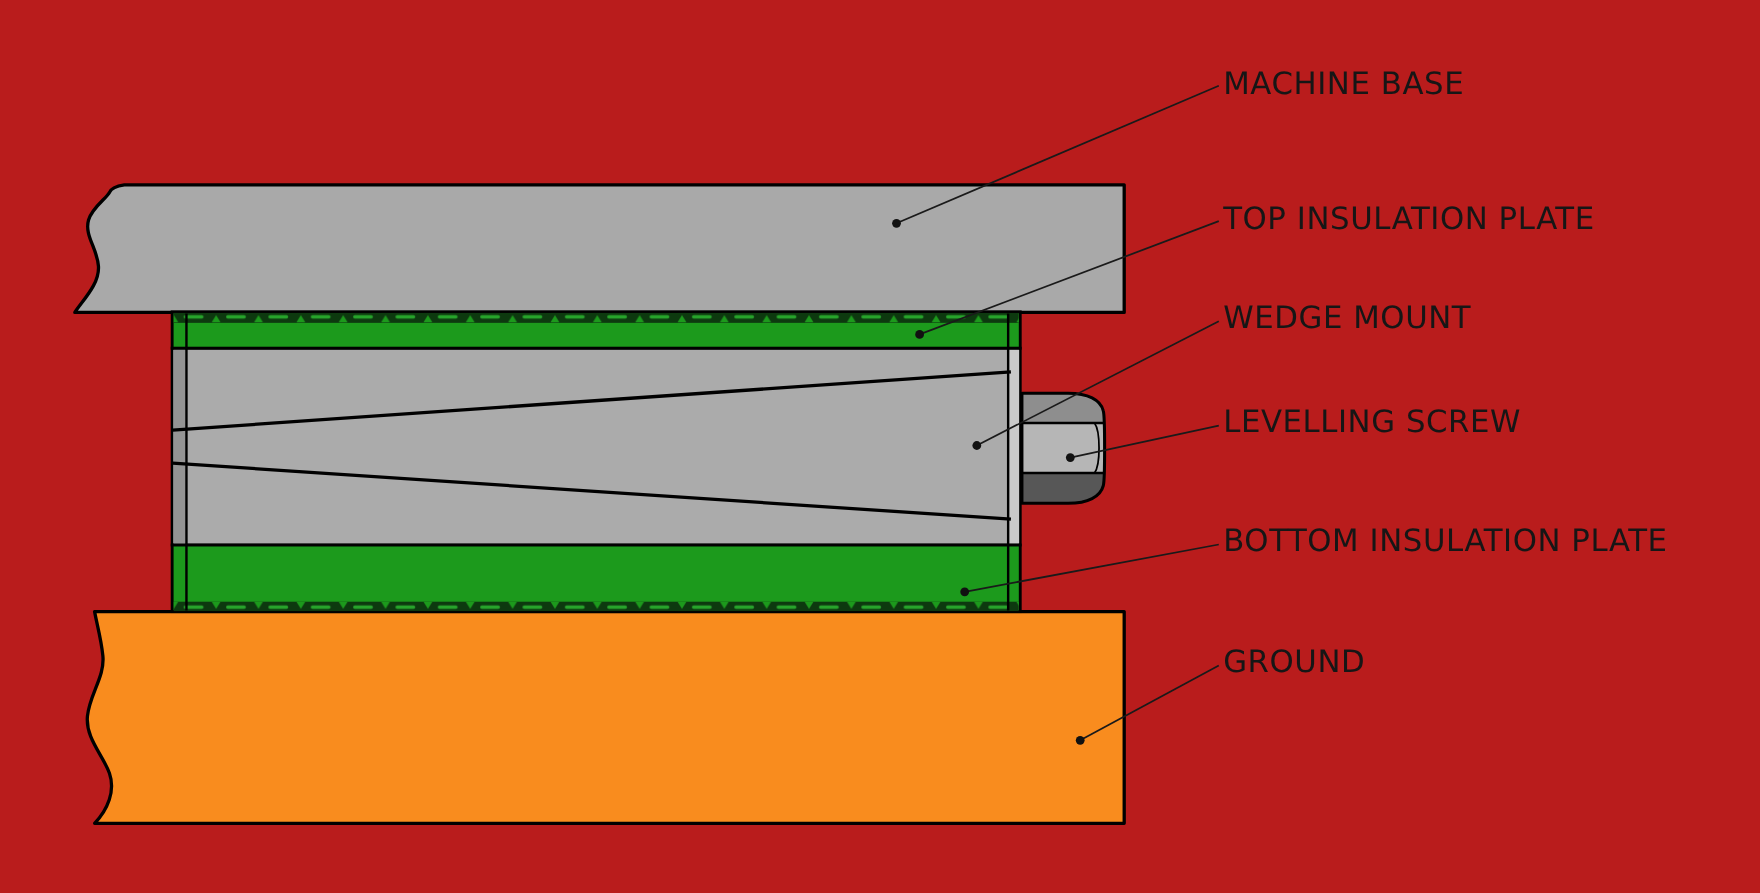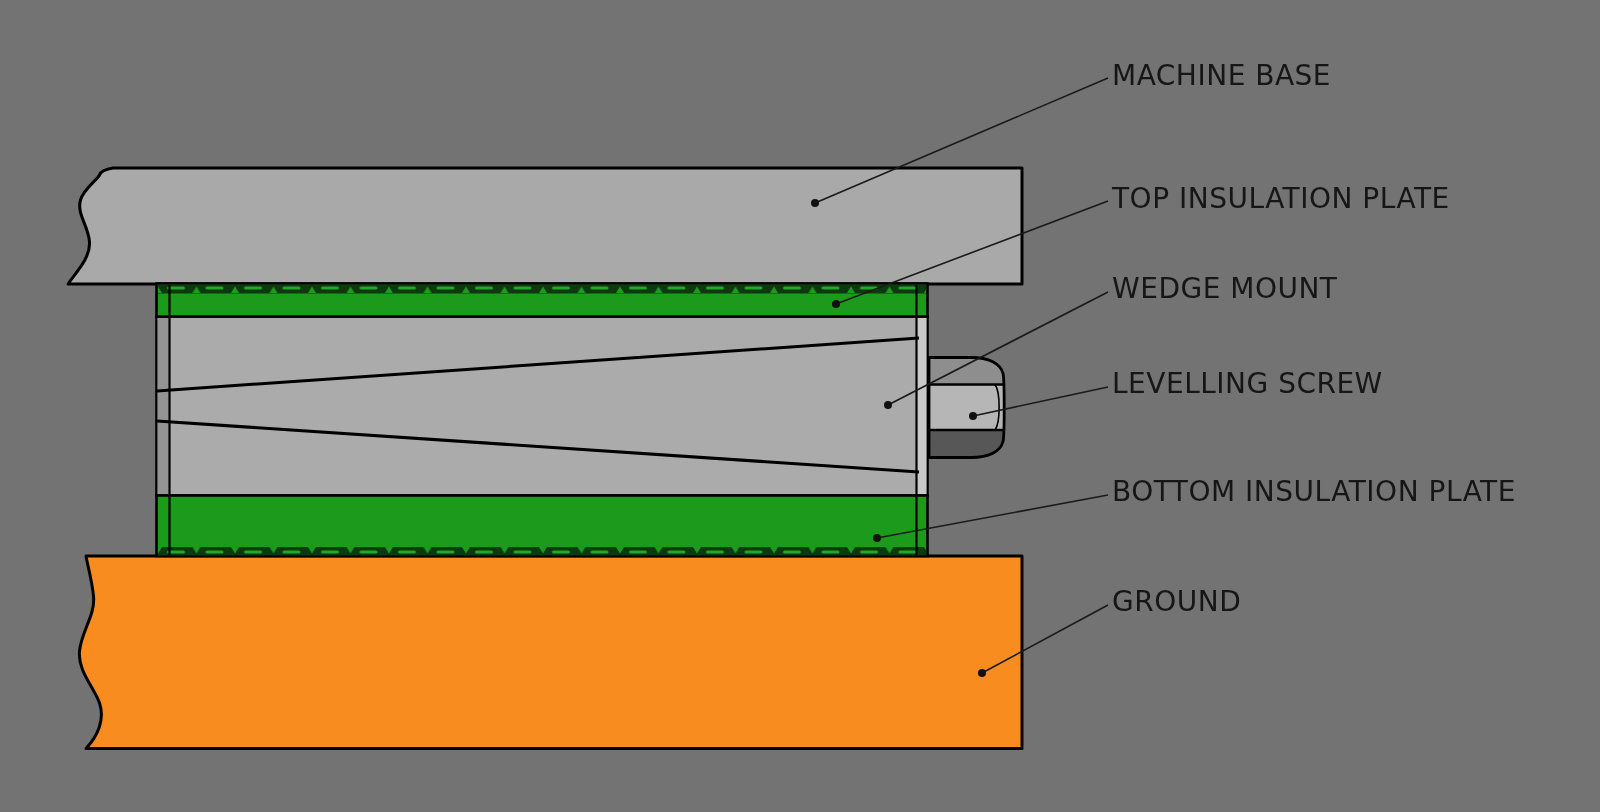--- a/index.html
+++ b/index.html
@@ -8,21 +8,21 @@
     background: #ffffff;
     width: 1600px;
     height: 812px;
     overflow: hidden;
     font-family: "DejaVu Sans", "Liberation Sans", sans-serif;
   }
   .stage {
     position: relative;
     width: 1600px;
     height: 812px;
-    background: #737373;
+    background: #b91c1c;
   }
   svg { display: block; }
   text.part-label {
     font-family: "DejaVu Sans", "Liberation Sans", sans-serif;
     font-size: 28px;
     letter-spacing: 0.5px;
     fill: #161616;
   }
 </style>
 </head>

